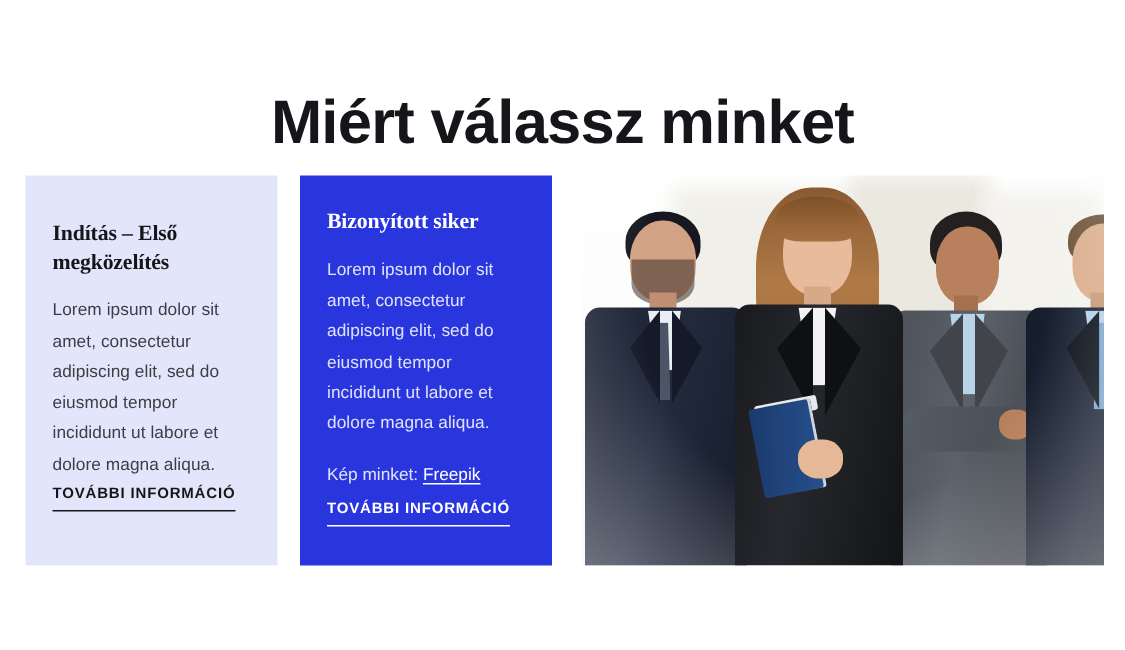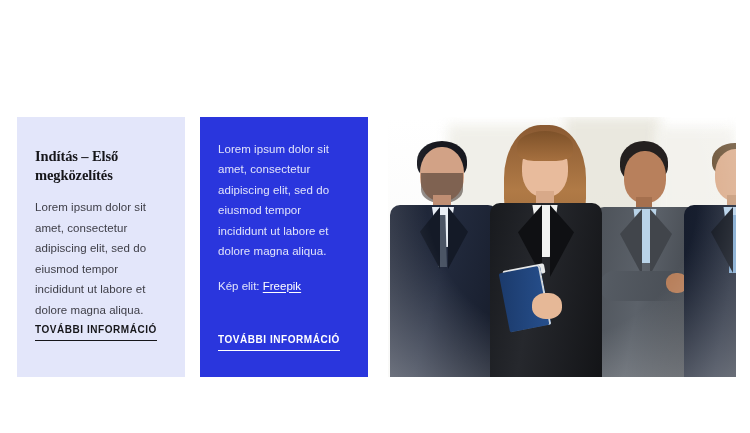--- a/index.html
+++ b/index.html
@@ -243,33 +243,35 @@
     position:absolute; inset:0;
     background: radial-gradient(ellipse at 50% 30%, rgba(255,255,255,0) 55%, rgba(255,255,255,.35) 100%);
     pointer-events:none;
   }
 </style>
 </head>
 <body>
 
 <div class="page">
 
+  <h1 class="page-title">Miért válassz minket</h1>
 
   <div class="cards-row">
 
     <div class="card card-light">
       <div class="card-title">Indítás – Első megközelítés</div>
       <p class="card-body">Lorem ipsum dolor sit amet, consectetur adipiscing elit, sed do eiusmod tempor incididunt ut labore et dolore magna aliqua.</p>
       <a class="more-link">TOVÁBBI INFORMÁCIÓ</a>
     </div>
 
     <div class="card card-blue">
+      <div class="card-title">Bizonyított siker</div>
       <p class="card-body">Lorem ipsum dolor sit amet, consectetur adipiscing elit, sed do eiusmod tempor incididunt ut labore et dolore magna aliqua.</p>
       <p class="credit-line">
-        <span>Kép elit:</span>
+        <span>Kép minket:</span>
         <a class="credit-link">Freepik</a>
       </p>
       <a class="more-link">TOVÁBBI INFORMÁCIÓ</a>
     </div>
   </div>
 
   <div class="photo">
     <div class="photo-canvas">
       <div class="bk-panel bk-a"></div>
       <div class="bk-panel bk-b"></div>

